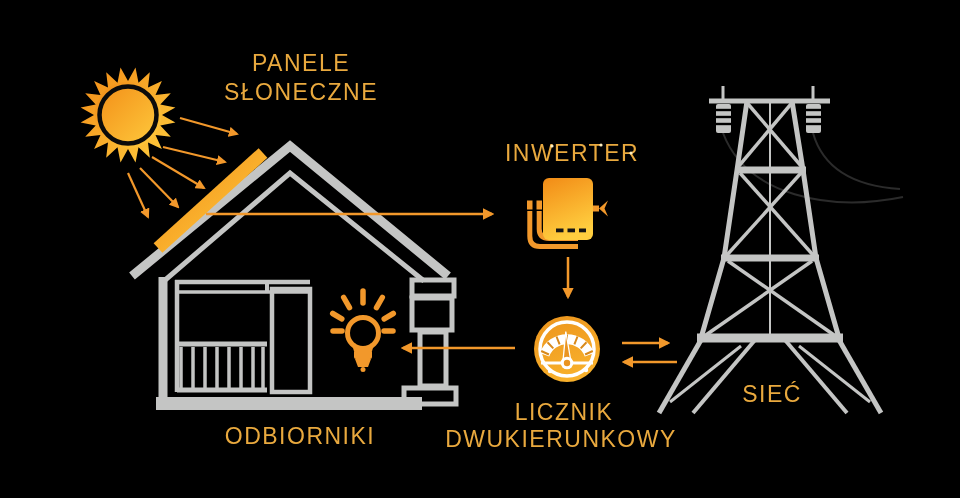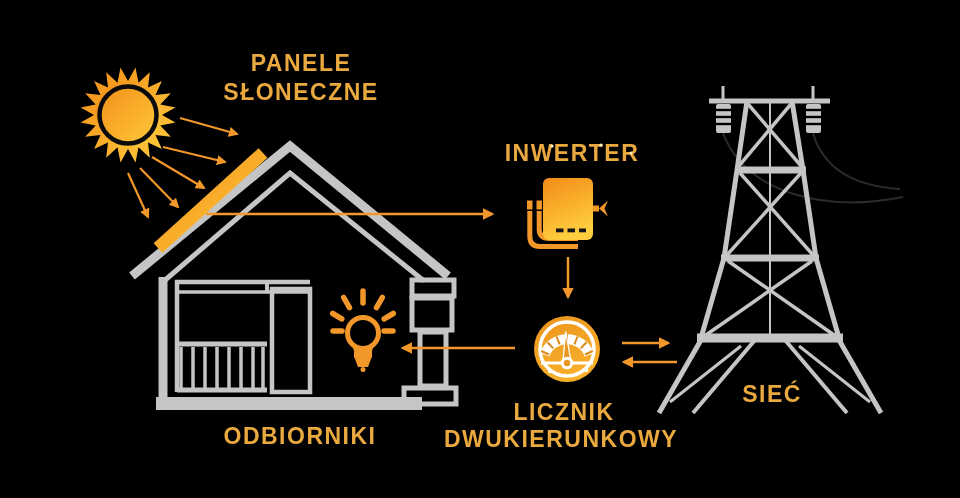--- a/index.html
+++ b/index.html
@@ -1,16 +1,16 @@
 <!DOCTYPE html>
 <html style="--background: #000000; --accent_orange: #F2982B; --deep_orange: #F28B16; --bright_yellow: #FFCE3F; --gold_text: #E9A93E; --structure_gray: #C4C5C4; --wire_dark: #2B2B2B; --tick_orange: #D8891A; --needle_orange: #EA9420; --white: #FFFFFF;"><head>
 <meta charset="utf-8">
 <style>
   html,body{margin:0;padding:0;background:#000;}
-  #stage{position:relative;width:960px;height:498px;background:var(--background,#000);overflow:hidden;font-weight:bold;}
+  #stage{position:relative;width:960px;height:498px;background:var(--background,#000);overflow:hidden;}
   svg{display:block;}
   .st-gray{stroke:var(--structure_gray);fill:none;}
   .fl-gray{fill:var(--structure_gray);stroke:none;}
   .st-accent{stroke:var(--accent_orange);fill:none;}
   .fl-accent{fill:var(--accent_orange);stroke:none;}
   .st-white{stroke:var(--white);fill:none;}
   .fl-white{fill:var(--white);stroke:none;}
   .st-wire{stroke:var(--wire_dark);fill:none;}
   .dark{fill:#141414;stroke:none;}
   .gold-text{fill:var(--gold_text);font-family:"Liberation Sans",sans-serif;

